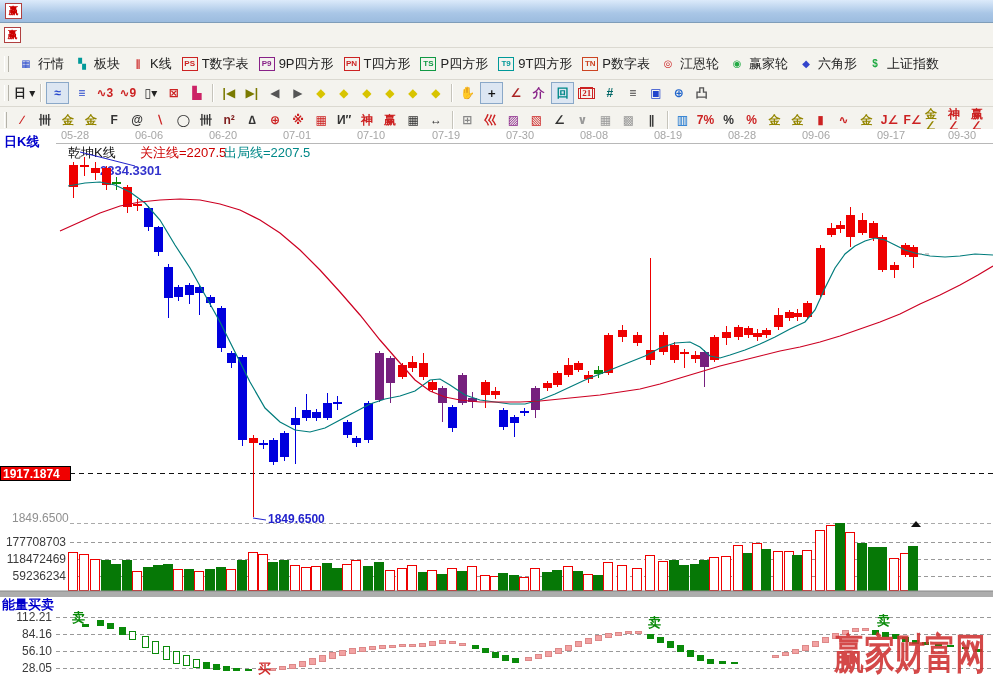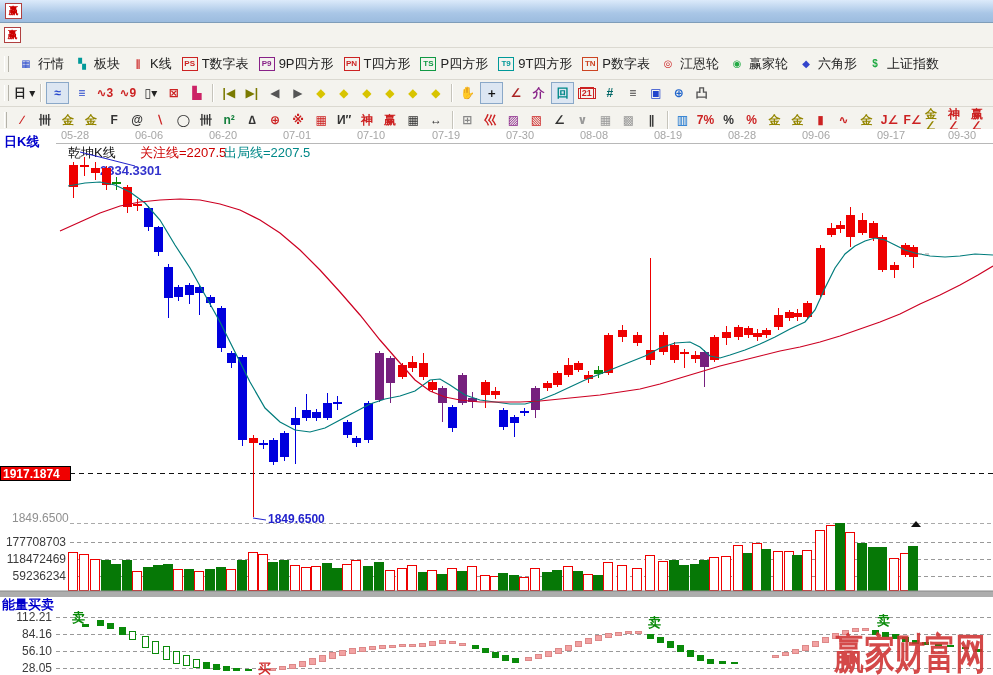--- a/index.html
+++ b/index.html
@@ -167,21 +167,21 @@
     <div class="mini-btn">
       <span class="" style="color: rgb(170, 34, 34);">∠</span>
     </div>
     <div class="mini-btn">
       <span class="" style="color: rgb(136, 34, 136);">介</span>
     </div>
     <div class="mini-btn active">
       <span class="" style="color: rgb(0, 136, 136);">回</span>
     </div>
     <div class="mini-btn boxed">
-      <span class="" style="color: rgb(204, 34, 34);"><span>21</span></span>
+      <span class="" style="color: rgb(204, 34, 34); font-family: Liberation Serif, serif;"><span>21</span></span>
     </div>
     <div class="mini-btn">
       <span class="" style="color: rgb(0, 102, 102);">#</span>
     </div>
     <div class="mini-btn">
       <span class="" style="color: rgb(68, 68, 68);">≡</span>
     </div>
     <div class="mini-btn">
       <span class="" style="color: rgb(34, 68, 204);">▣</span>
     </div>
@@ -216,21 +216,21 @@
     <div class="mini-btn">
       <span class="" style="color: rgb(204, 34, 34);">∖</span>
     </div>
     <div class="mini-btn">
       <span class="" style="color: rgb(51, 51, 51);">◯</span>
     </div>
     <div class="mini-btn">
       <span class="" style="color: rgb(51, 51, 51);">卌</span>
     </div>
     <div class="mini-btn">
-      <span class="" style="color: #15803d;">n²</span>
+      <span class="" style="color: #7f1d1d;">n²</span>
     </div>
     <div class="mini-btn">
       <span class="" style="color: rgb(51, 51, 51);">∆</span>
     </div>
     <div class="mini-btn">
       <span class="" style="color: rgb(204, 34, 34);">⊕</span>
     </div>
     <div class="mini-btn">
       <span class="" style="color: rgb(204, 34, 34);">※</span>
     </div>

